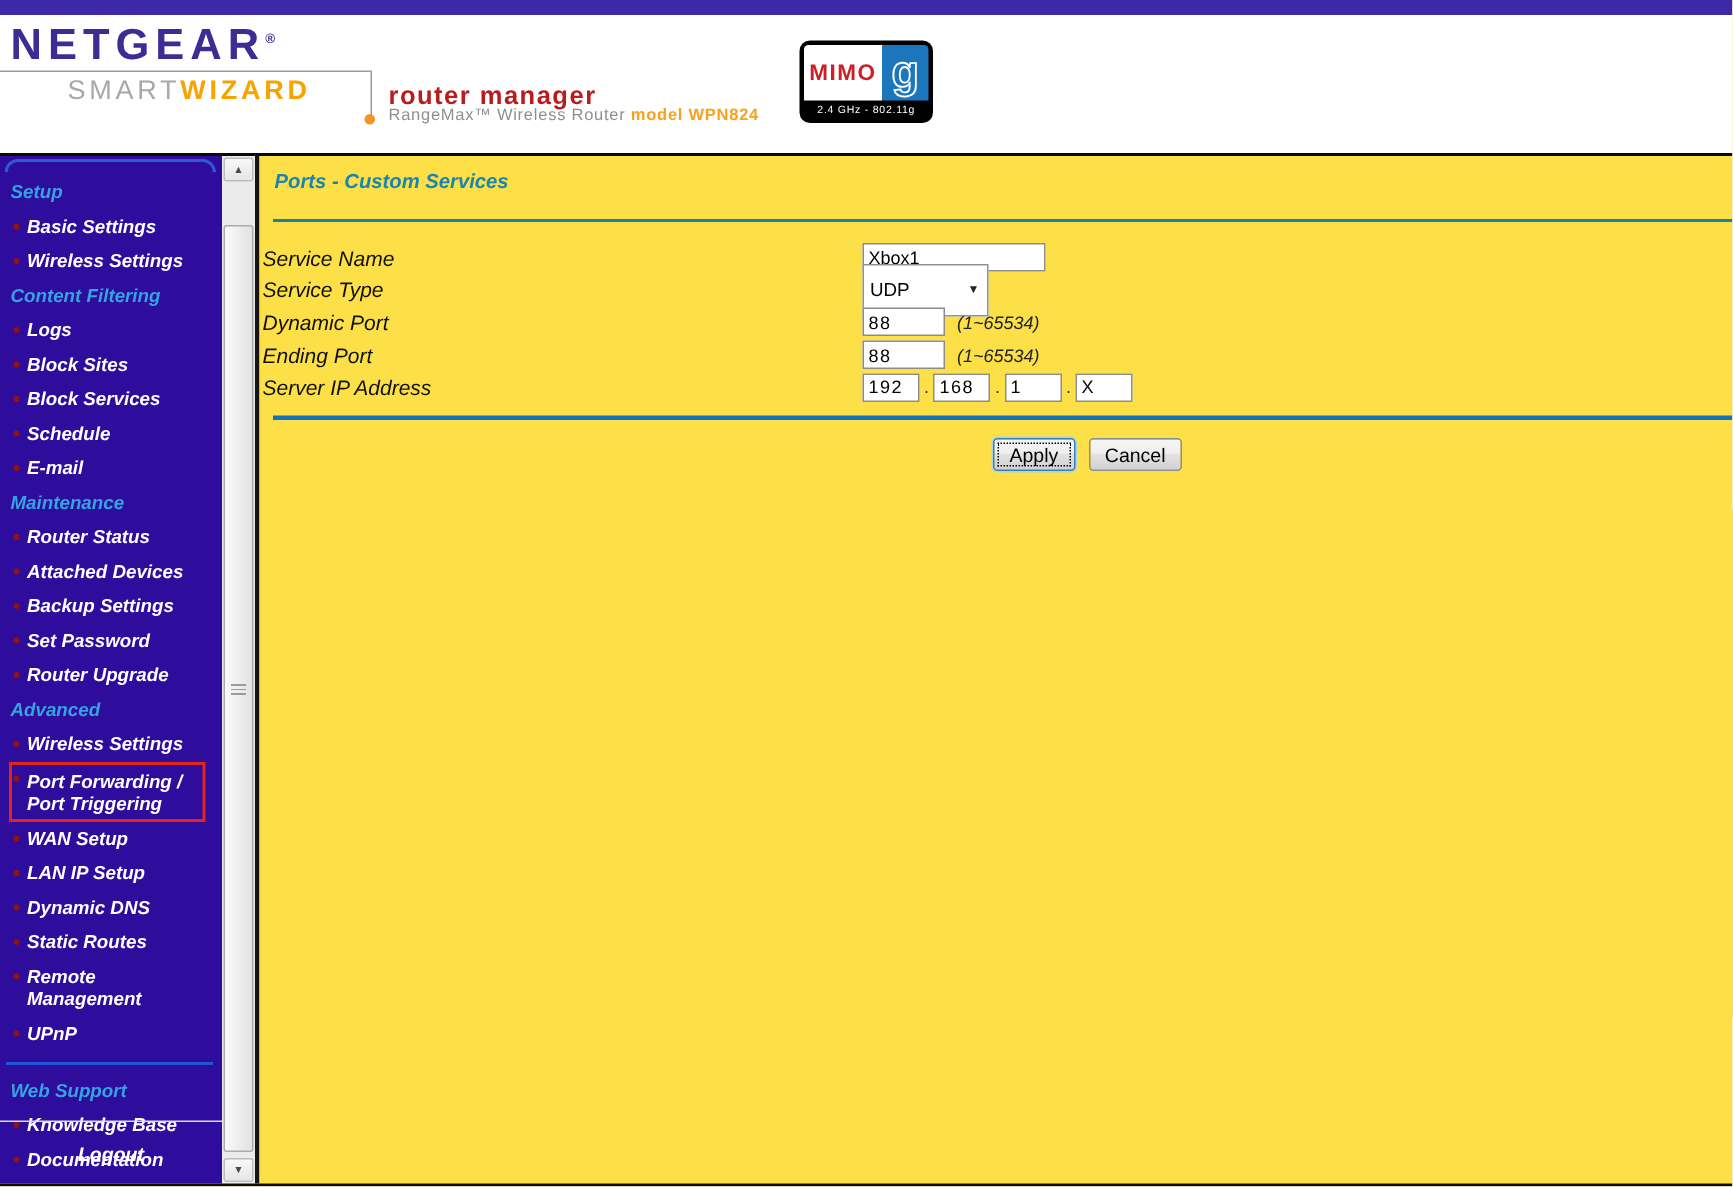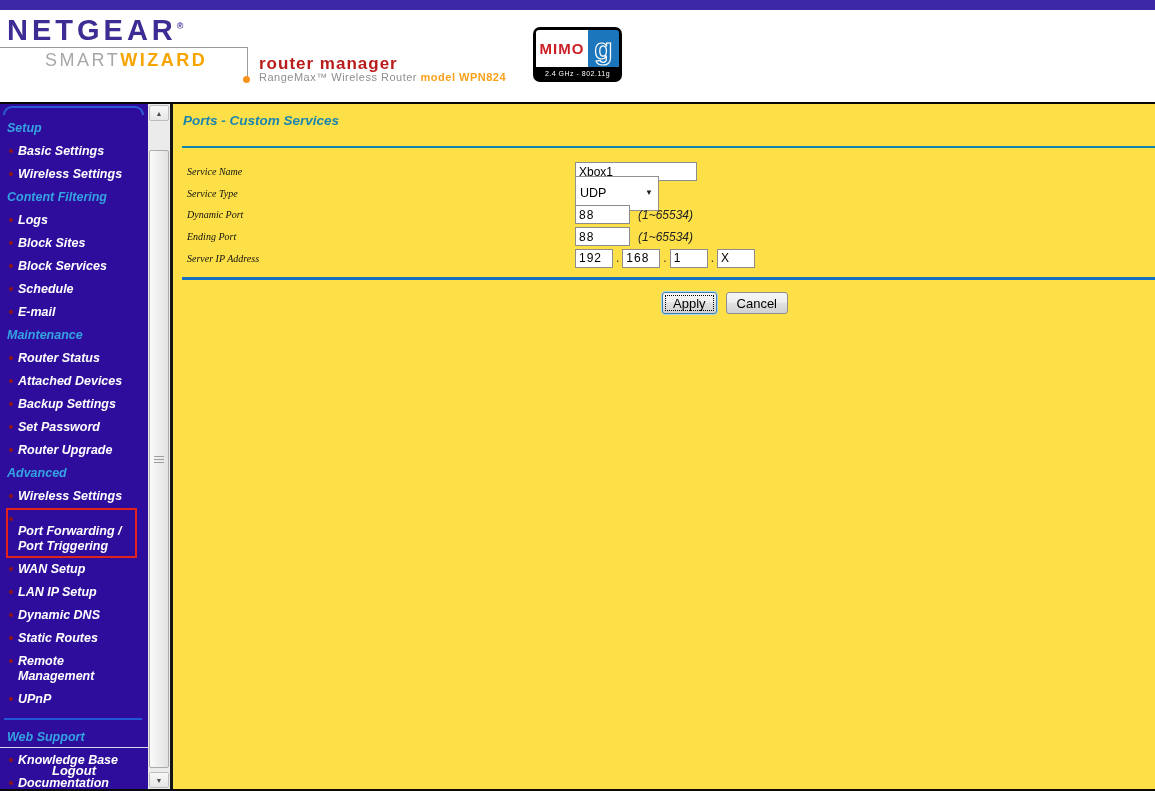--- a/index.html
+++ b/index.html
@@ -31,21 +31,21 @@
   }
   .badge-band { height:15px; color:#fff; font-size:7px; text-align:center; line-height:14px; letter-spacing:0.5px; }
   .header-border { position:absolute; left:0; top:102px; width:1155px; height:2px; background:#0A0A0A; }
 
   
   .sidebar { position:absolute; left:0; top:104px; width:148px; height:685px; background:#2E0D9C; font-style:italic; font-weight:bold; }
   .nav-topline { height:9px; margin:2px 4px 2px 3px; border:2px solid #2B5BD7; border-bottom:none; border-radius:10px 10px 0 0; }
   .nav-header { color:#35A3E2; font-size:12.5px; line-height:15px; padding:4px 4px 4px 7px; }
   .nav-link { position:relative; color:#fff; font-size:12.5px; line-height:15px; padding:4px 6px 4px 18px; cursor:pointer; }
   .nav-link .bullet { position:absolute; left:9px; top:9px; width:4px; height:4px; background:#8E1313; border-radius:50%; }
-  .nav-highlight { border:2px solid #E3231B; margin:0 11px 0 6px; padding:14px 2px 2px 10px; }
+  .nav-highlight { border:2px solid #E3231B; margin:0 11px 0 6px; padding:4px 2px 2px 10px; }
   .nav-highlight .bullet { left:1px; top:7px; }
   .nav-divider { height:2px; background:#2157D4; margin:7px 6px 6px 4px; }
   .logout-area { position:absolute; left:0; bottom:0; width:148px; border-top:1px solid #D8D8EE; padding:13px 0 10px; text-align:center; }
   .logout { color:#fff; font-size:13px; font-weight:bold; font-style:italic; cursor:pointer; }
 
   
   .vscroll { position:absolute; left:148px; top:104px; width:22px; height:685px; background:#EBEBEB; }
   .sb-btn { position:absolute; left:1px; width:20px; height:16px; background:linear-gradient(#F8F8F8,#E6E6E6); border:1px solid #BDBDBD; border-radius:2px; display:flex; align-items:center; justify-content:center; cursor:pointer; }
   .sb-btn-up { top:1px; }
   .sb-btn-down { bottom:1px; }
@@ -56,21 +56,21 @@
 
   .v-border { position:absolute; left:170px; top:104px; width:3px; height:685px; background:#141414; }
   .bottom-border { position:absolute; left:0; top:789px; width:1155px; height:2px; background:#0A0A0A; }
 
   
   .content { position:absolute; left:173px; top:104px; width:982px; height:685px; background:#fde047; }
   .page-title { position:absolute; left:10px; top:9px; font-size:13.5px; font-weight:bold; font-style:italic; color:#1B85B0; }
   .rule-teal { position:absolute; left:9px; top:42px; width:973px; height:2px; background:#1286A8; }
   .form { position:absolute; left:0; top:57px; width:982px; }
   .form-row { display:flex; align-items:center; height:21.6px; }
-  .form-label { width:402px; padding-left:14px; font-style:italic; font-size:10px; color:#111;font-family:Liberation Serif, serif; }
+  .form-label { width:402px; padding-left:2px; font-style:italic; font-size:14px; color:#111; }
   .form-value { display:flex; align-items:center; }
   input.txt { height:19px; border:1px solid #8C8C8C; padding:1px 3px; font-size:12px; font-family:"Liberation Sans",sans-serif; background:#fff; color:#000; }
   .in-name { width:122px; }
   .in-port { width:55px; font-family:"DejaVu Sans Mono",monospace; letter-spacing:1px; }
   .in-octet { width:38px; font-family:"DejaVu Sans Mono",monospace; letter-spacing:1px; }
   .sel { width:84px; height:35px; border:1px solid #919191; background:#fff; display:flex; align-items:center; cursor:pointer; }
   .sel-text { flex:1; padding-left:4px; font-size:12.5px; color:#000; }
   .sel-arrow { font-size:8px; color:#222; padding-right:5px; line-height:8px; }
   .hint { font-style:italic; font-size:12px; color:#222; margin-left:8px; }
   .ip-dot { font-size:12px; color:#333; margin:0 3px; }

